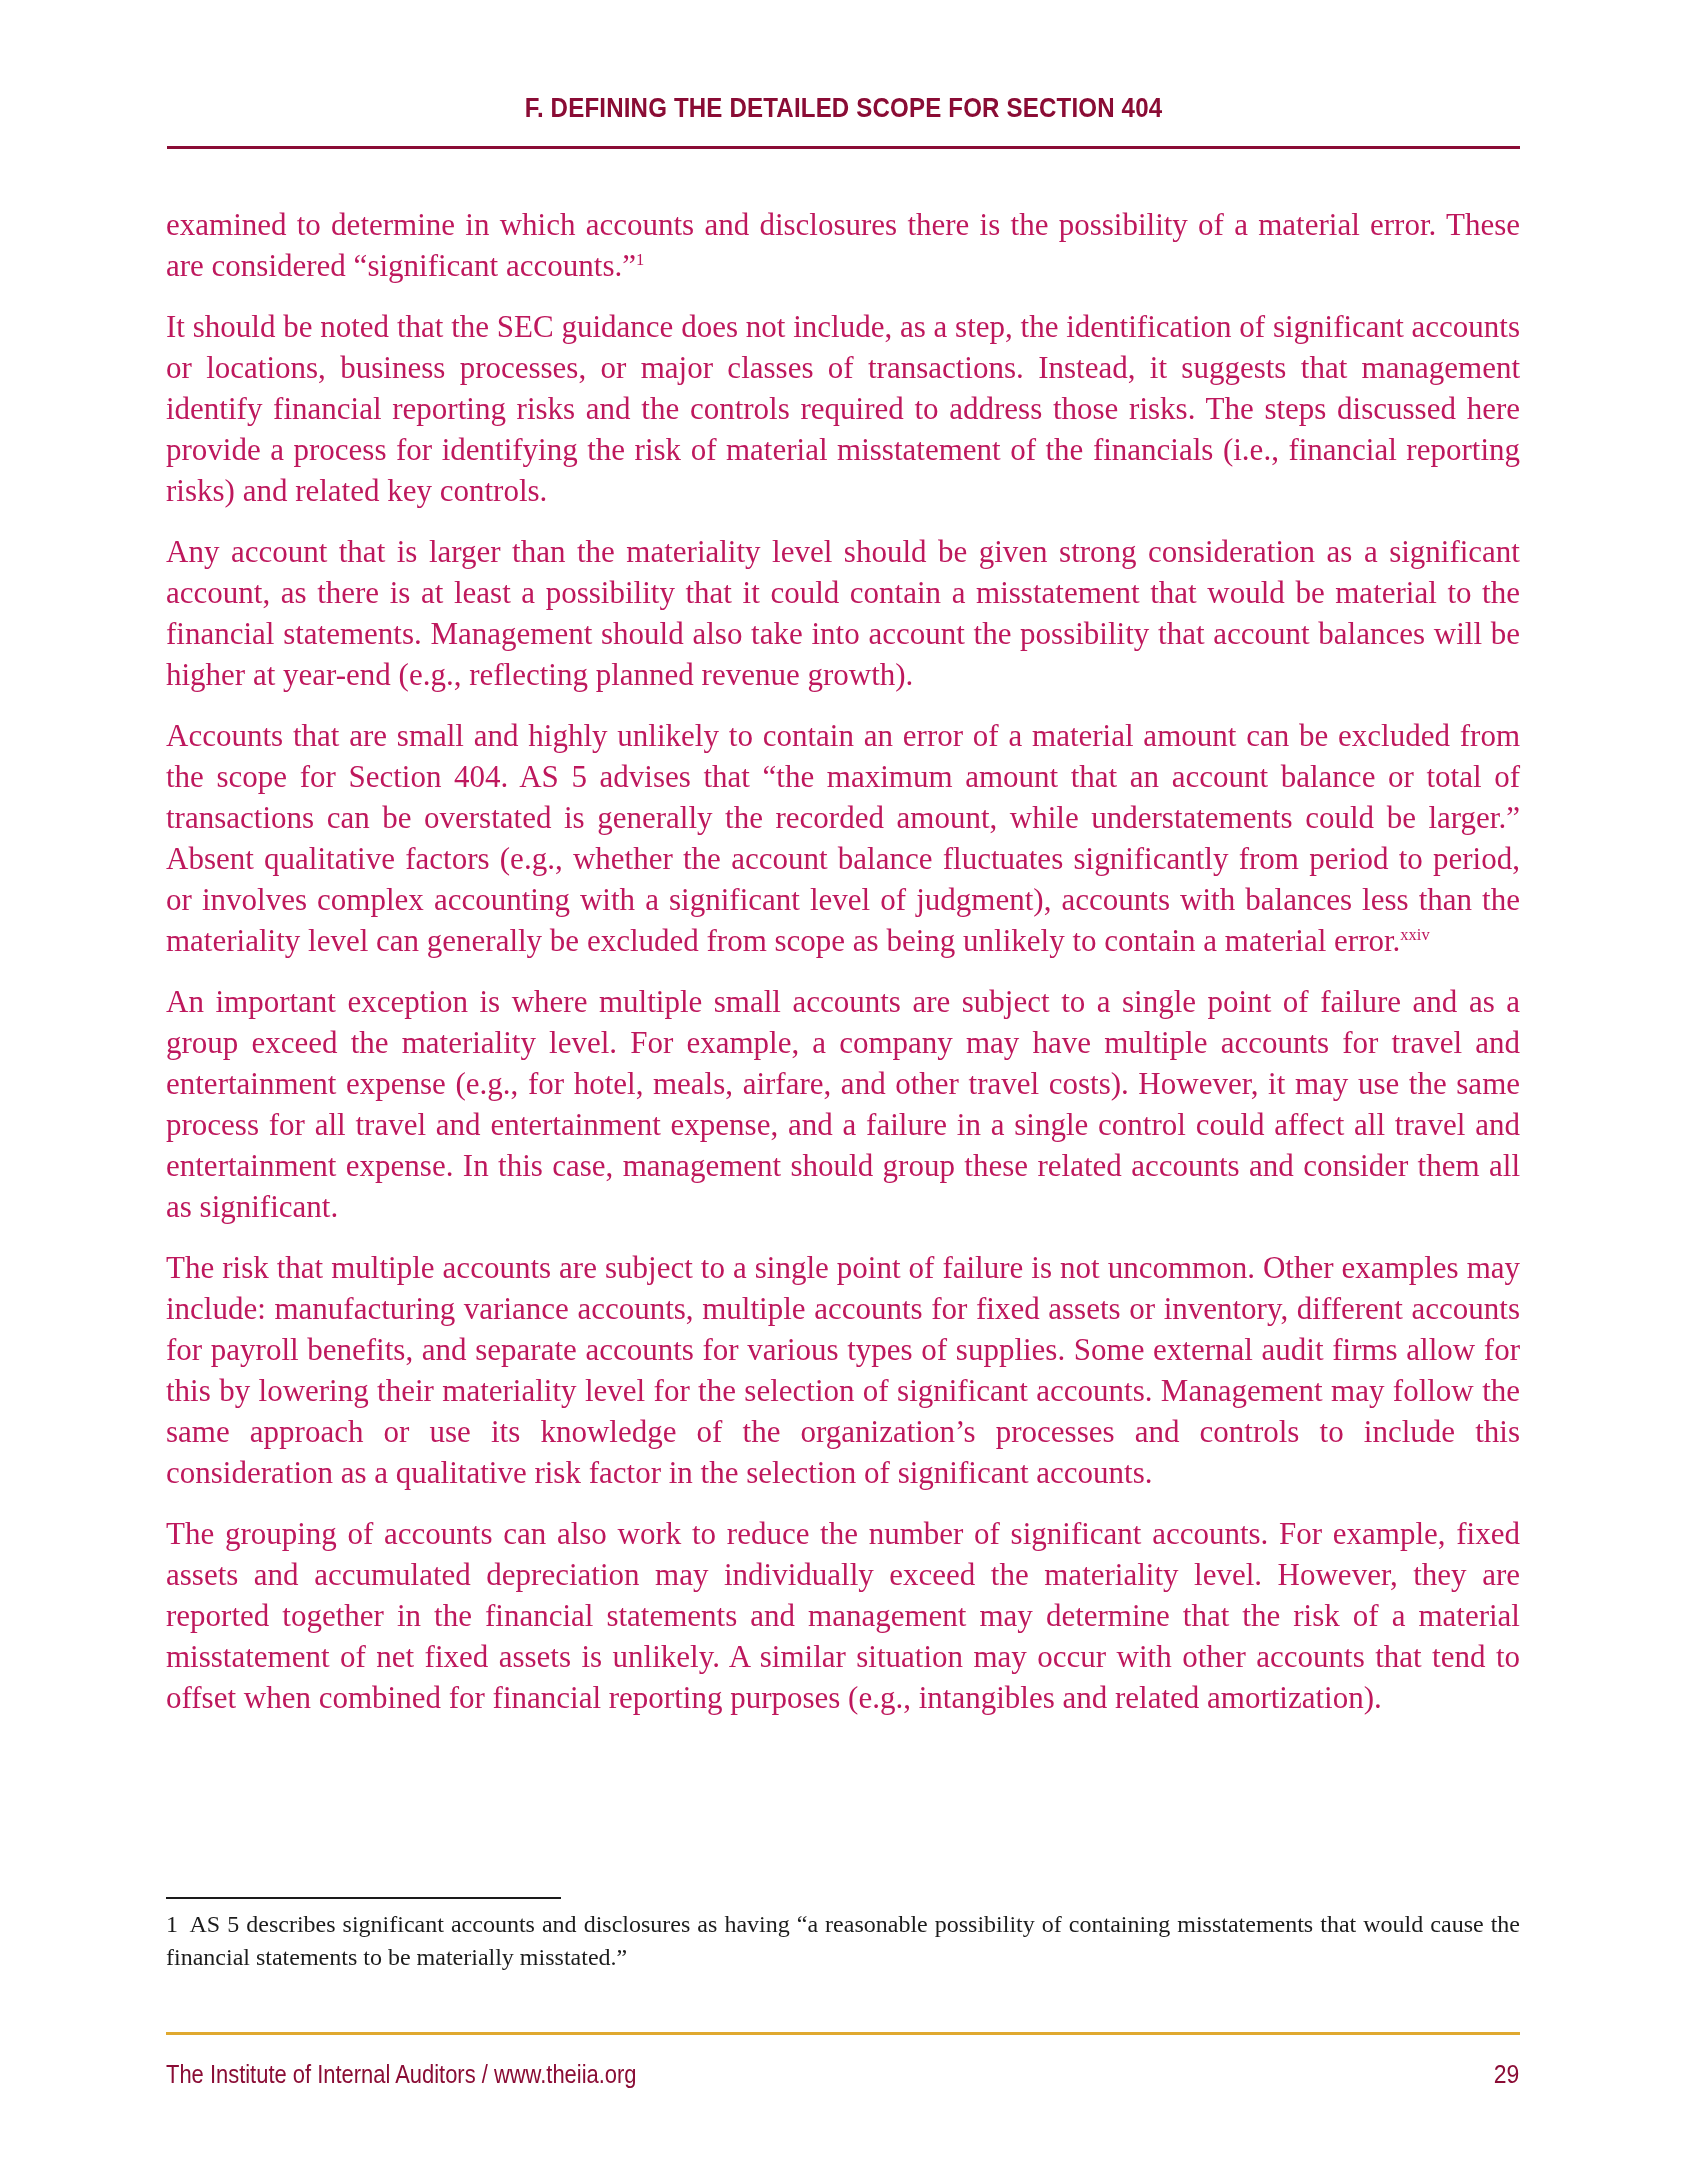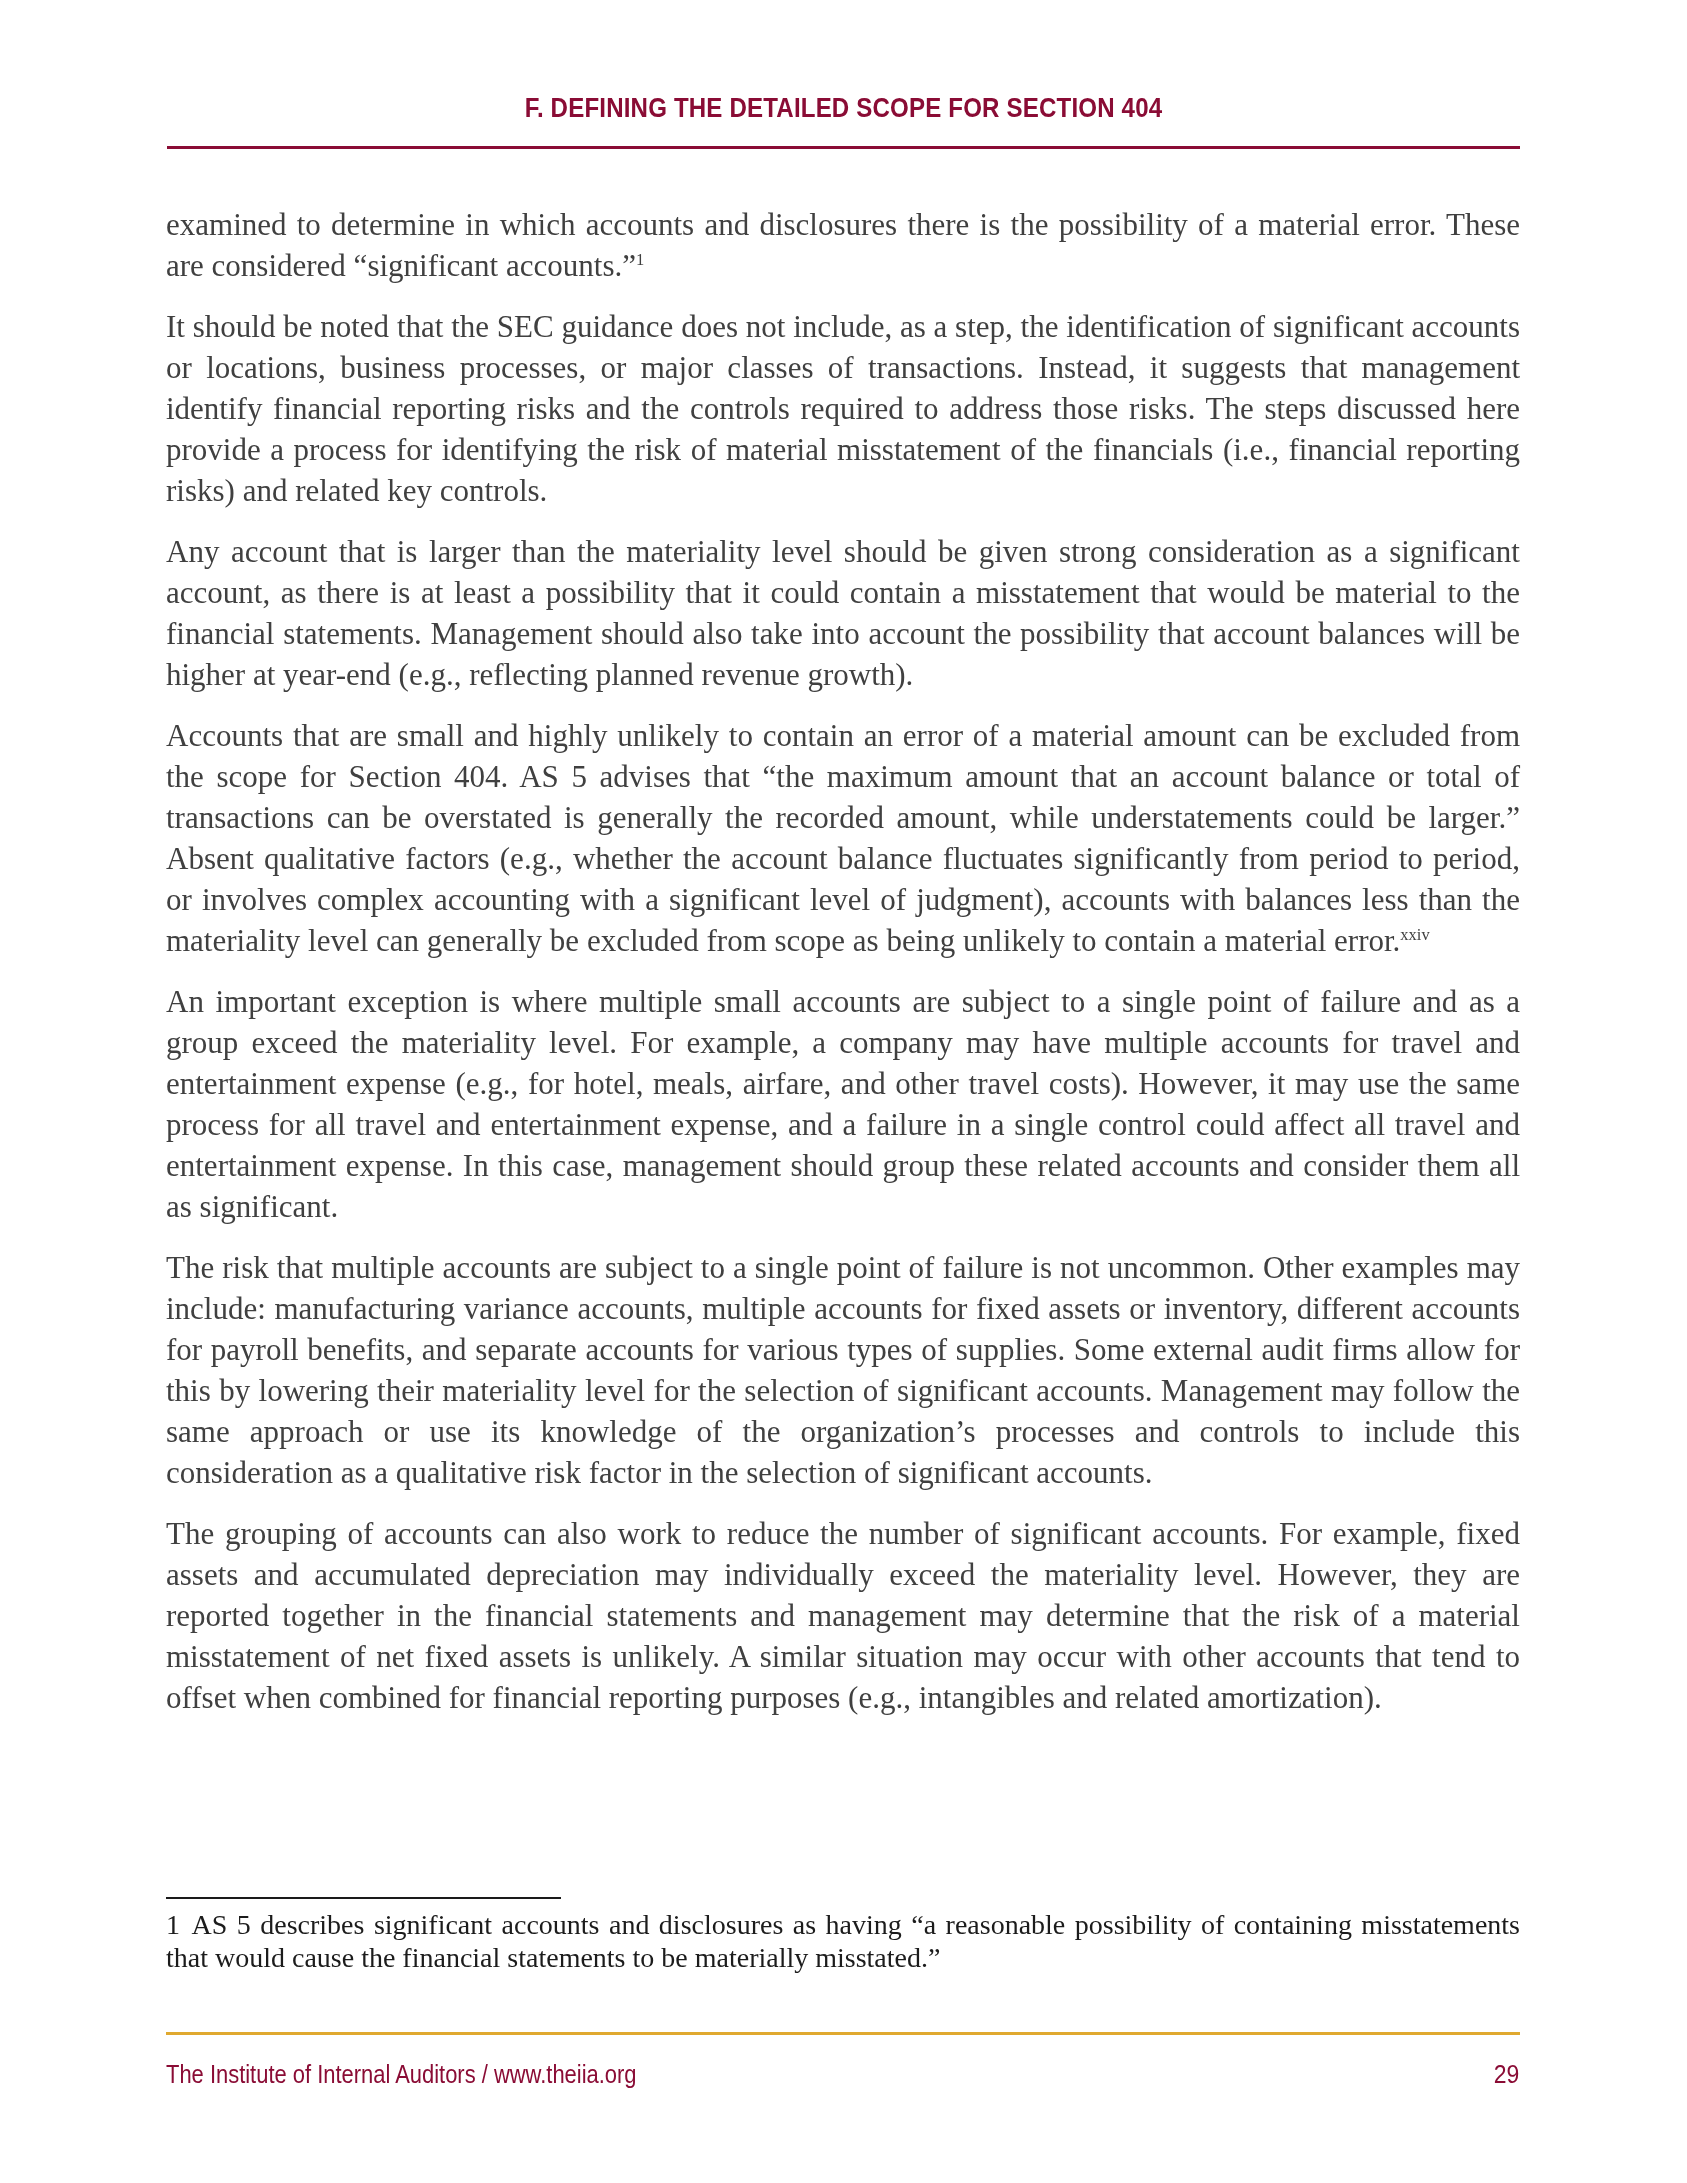--- a/index.html
+++ b/index.html
@@ -37,21 +37,21 @@
       background: #8a0c35;
     }
     .body-text {
       position: absolute;
       left: 166px;
       width: 1354px;
       top: 204px;
       font-family: "Liberation Serif", serif;
       font-size: 31px;
       line-height: 41px;
-      color: #404040;
+      color: #be185d;
     }
     .body-text p {
       margin: 0 0 20px 0;
       text-align: justify;
       hyphens: manual;
     }
     sup {
       font-size: 16.5px;
       line-height: 0;
       vertical-align: 11.5px;
@@ -63,21 +63,21 @@
       width: 395px;
       height: 1.6px;
       background: #1a1a1a;
     }
     .footnote {
       position: absolute;
       left: 166px;
       top: 1908px;
       width: 1354px;
       font-family: "Liberation Serif", serif;
-      font-size: 28px;
+      font-size: 24px;
       line-height: 33px;
       color: #1c1c1c;
       text-align: justify;
     }
     .footnote .fn-num {
       margin-right: 11.5px;
     }
     .footer-rule {
       position: absolute;
       left: 166px;

